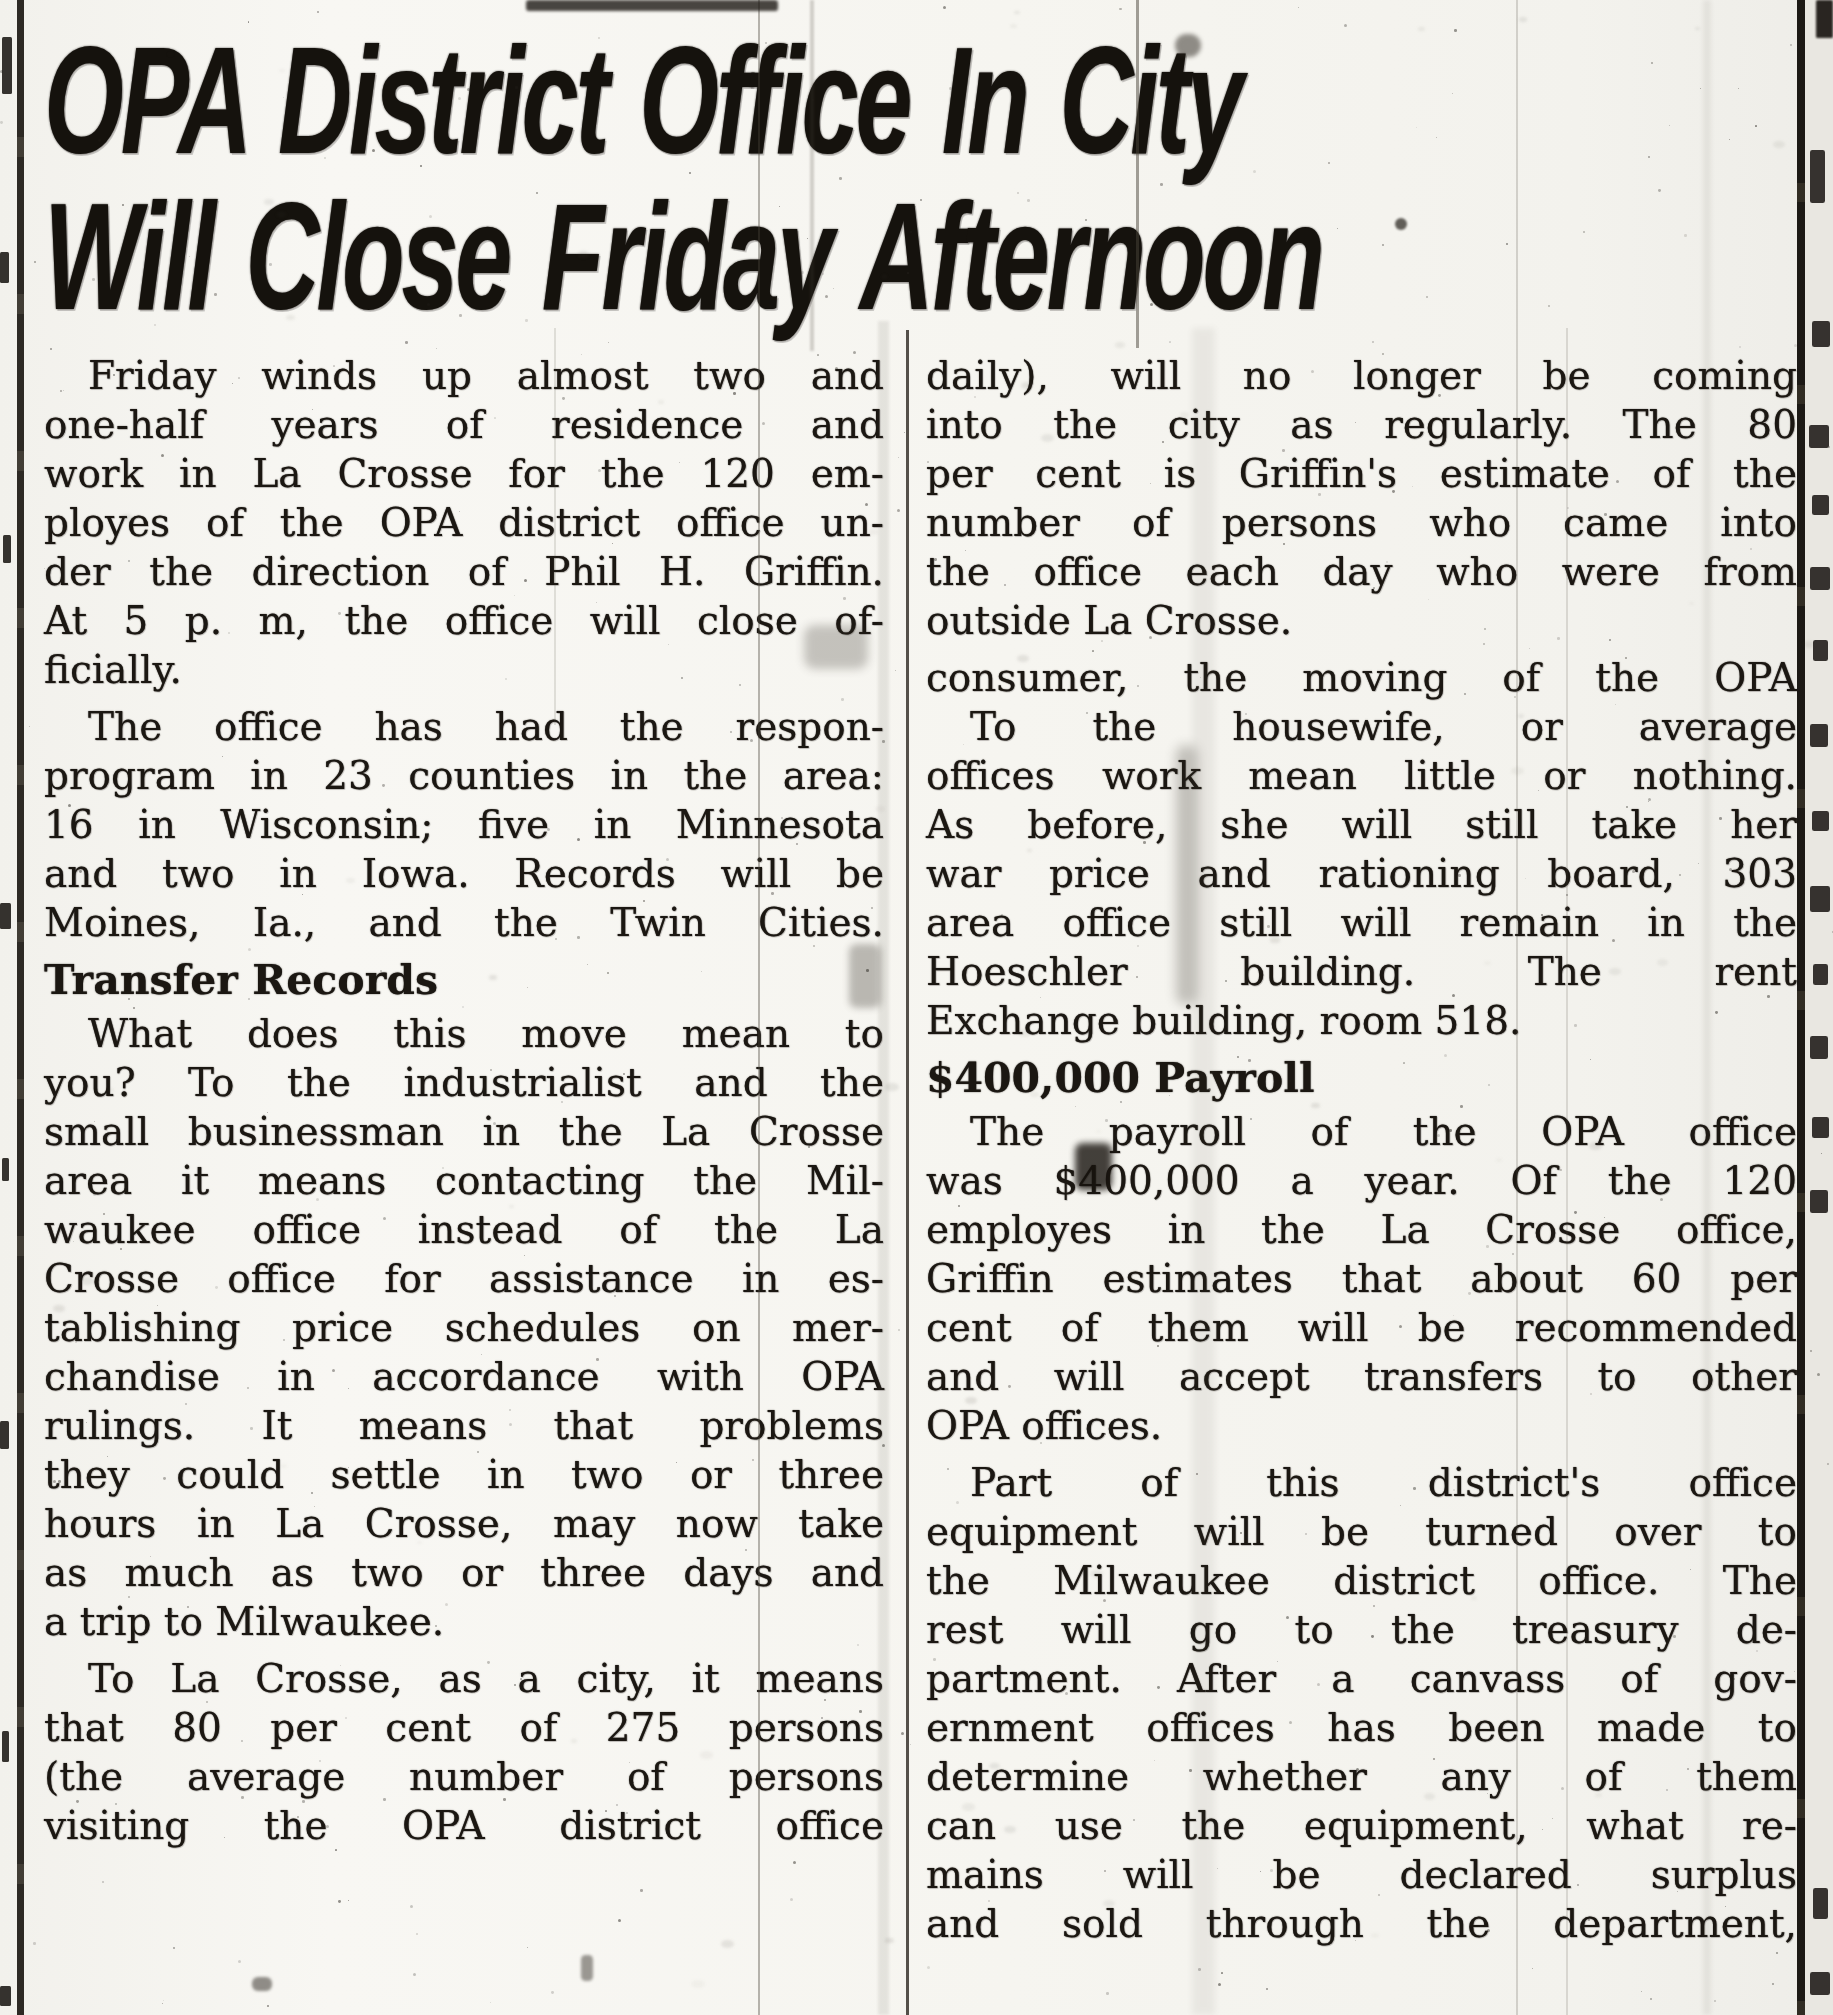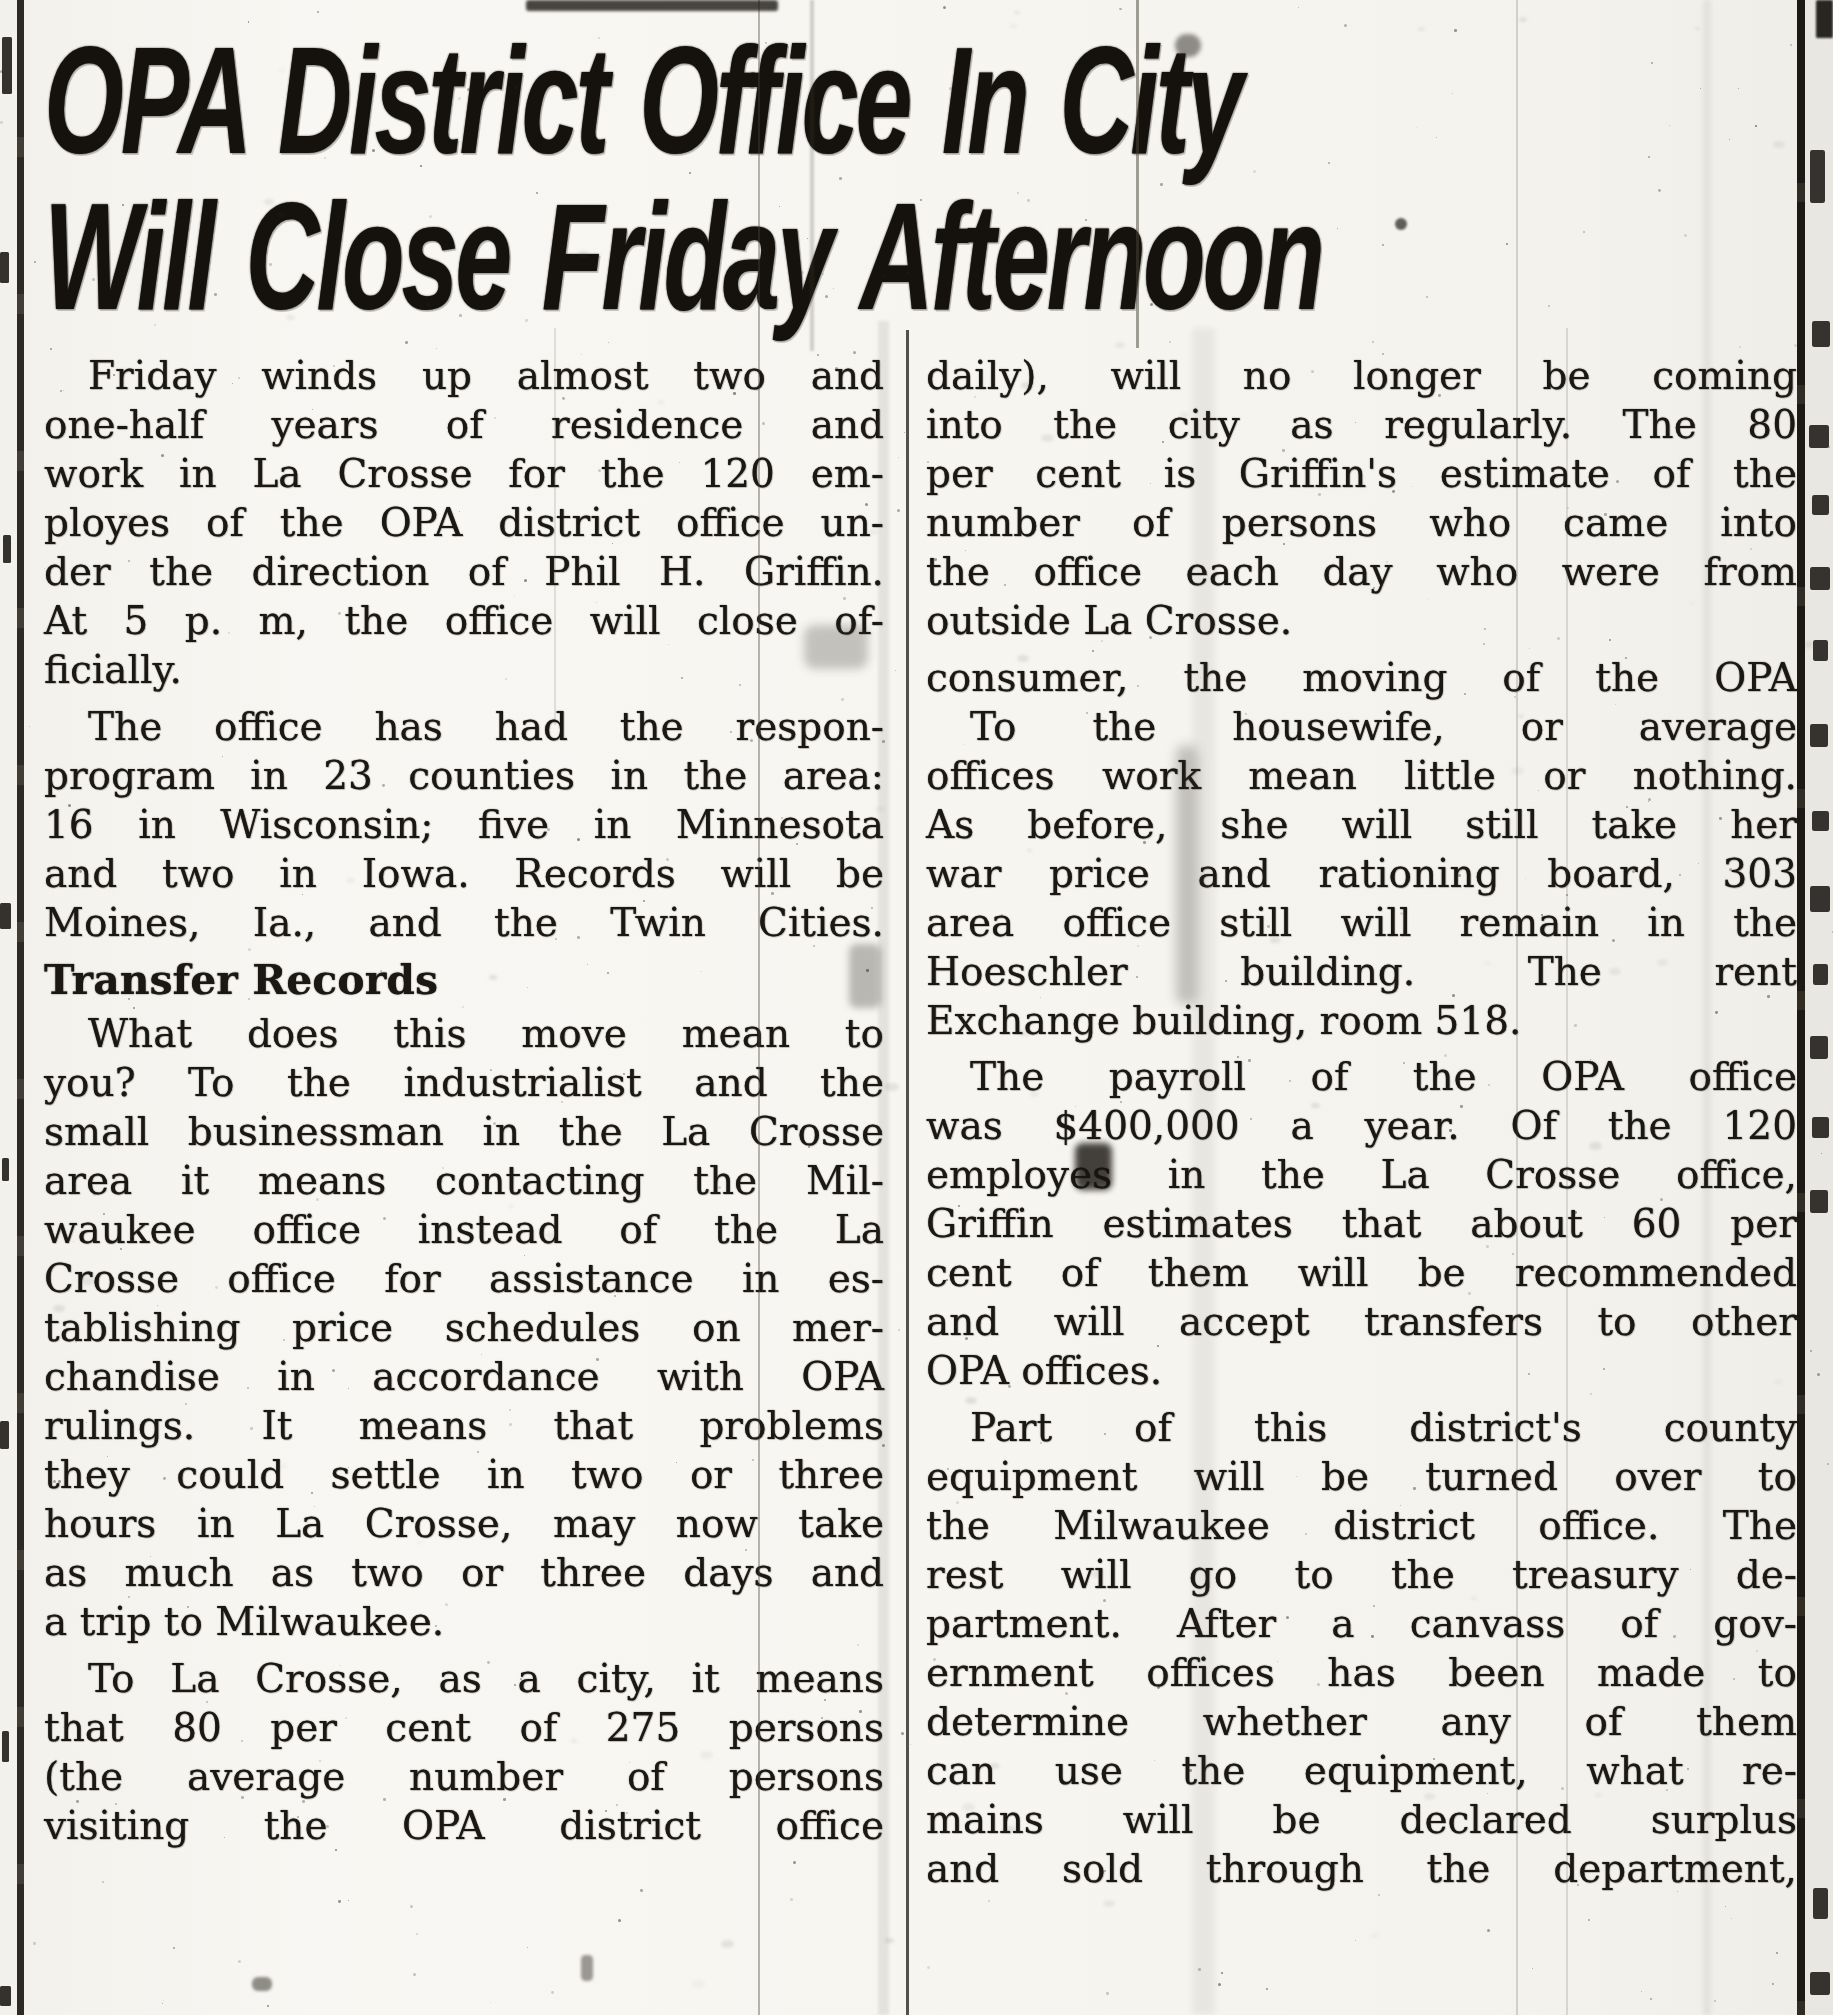--- a/index.html
+++ b/index.html
@@ -119,31 +119,32 @@
       <div class="para">
         <div class="line">consumer, the moving of the OPA</div>
         <div class="line ind">To the housewife, or average</div>
         <div class="line">offices work mean little or nothing.</div>
         <div class="line">As before, she will still take her</div>
         <div class="line">war price and rationing board, 303</div>
         <div class="line">area office still will remain in the</div>
         <div class="line">Hoeschler building. The rent</div>
         <div class="line noj">Exchange building, room 518.</div>
       </div>
+      <div class="subhead">$400,000 Payroll</div>
       <div class="para">
         <div class="line ind">The payroll of the OPA office</div>
         <div class="line">was $400,000 a year.  Of the 120</div>
         <div class="line">employes in the La Crosse office,</div>
         <div class="line">Griffin estimates that about 60 per</div>
         <div class="line">cent of them will be recommended</div>
         <div class="line">and will accept transfers to other</div>
         <div class="line noj">OPA offices.</div>
       </div>
       <div class="para">
-        <div class="line ind">Part of this district's county</div>
+        <div class="line ind">Part of this district's office</div>
         <div class="line">equipment will be turned over to</div>
         <div class="line">the Milwaukee district office. The</div>
         <div class="line">rest will go to the treasury de-</div>
         <div class="line">partment.  After a canvass of gov-</div>
         <div class="line">ernment offices has been made to</div>
         <div class="line">determine whether any of them</div>
         <div class="line">can use the equipment, what re-</div>
         <div class="line">mains will be declared surplus</div>
         <div class="line">and sold through the department,</div>
       </div>

